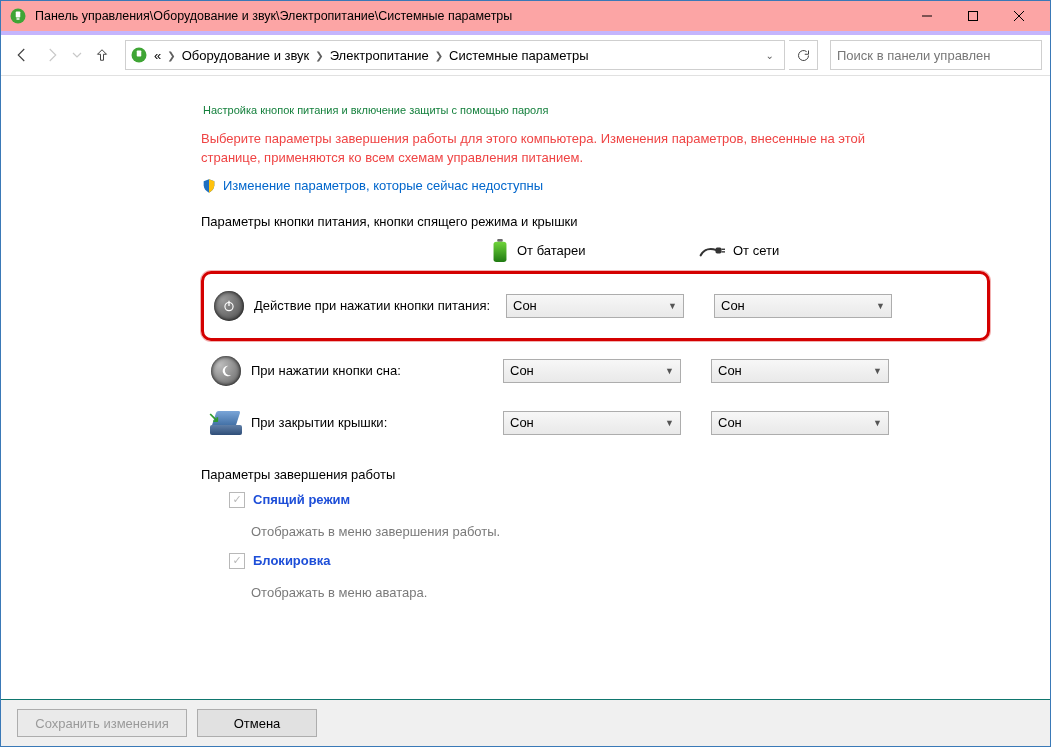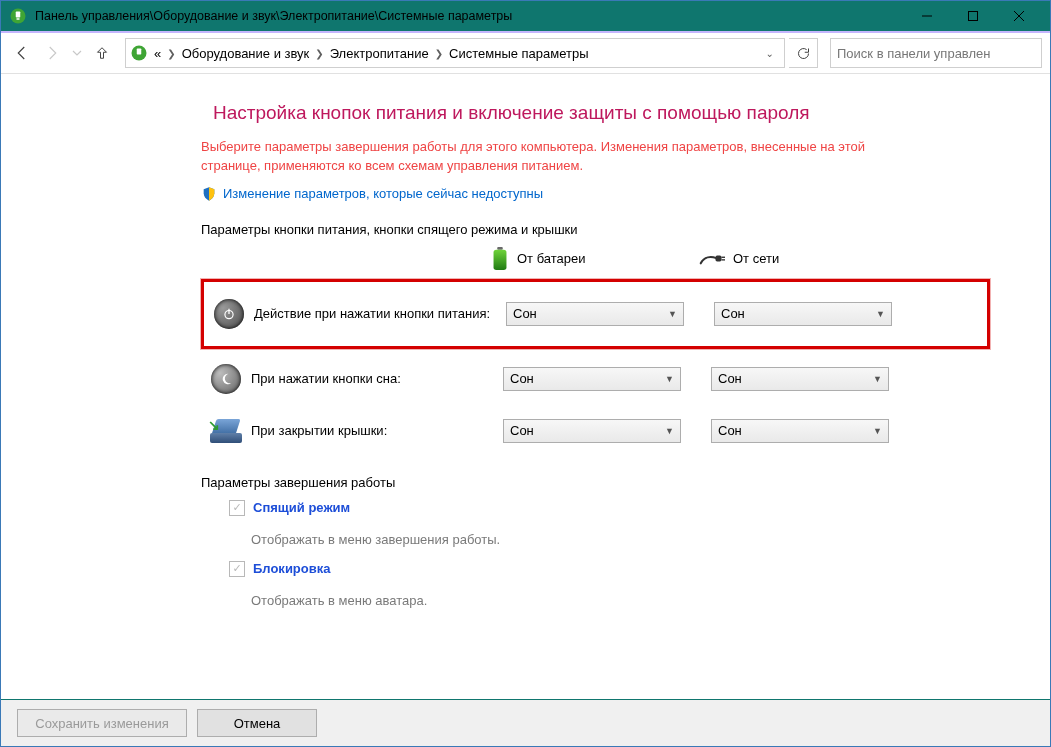--- a/index.html
+++ b/index.html
@@ -1,51 +1,51 @@
 <!DOCTYPE html>
 <html><head>
 <meta charset="utf-8">
 <style>
   html,body{margin:0;padding:0;font-family:"Segoe UI",Arial,sans-serif;font-size:13px;color:#000;background:#fff;}
   .window{width:1051px;height:747px;border:1px solid #3a79b7;box-sizing:border-box;position:relative;display:flex;flex-direction:column;background:#fff;}
   
-  .titlebar{height:30px;display:flex;align-items:center;padding:0 8px;background:#0f766e;border-bottom:2px solid #c4b5fd;justify-content:flex-end;}
+  .titlebar{height:30px;display:flex;align-items:center;padding:0 8px;background:#fca5a5;border-bottom:4px solid #c4b5fd;justify-content:flex-end;}
   .titlebar .app-icon{width:18px;height:18px;margin-right:8px;}
   .titlebar .title{flex:1;font-size:12.5px;color:#000;}
   .win-btn{width:46px;height:30px;display:flex;align-items:center;justify-content:center;color:#000;}
   
   .navbar{height:40px;display:flex;align-items:center;padding:0 8px;gap:4px;border-bottom:1px solid #e1e1e1;}
   .nav-arrow{width:26px;height:26px;display:flex;align-items:center;justify-content:center;color:#606060;border-radius:2px;}
   .nav-arrow.disabled{color:#c8c8c8;}
   .breadcrumb-box{flex:0 0 650px;height:28px;border:1px solid #cfcfcf;display:flex;align-items:center;padding:0 4px;margin-left:6px;background:#fff;}
   .bc-icon{width:18px;height:18px;margin-right:4px;}
   .bc-chev{color:#606060;padding:0 4px;font-size:10px;}
   .bc-seg{padding:2px 2px;font-size:13px;color:#000;}
   .bc-spacer{flex:1;}
   .bc-dd{color:#606060;font-size:10px;padding:0 6px;}
   .refresh-btn{width:28px;height:28px;border:1px solid #cfcfcf;border-left:none;display:flex;align-items:center;justify-content:center;color:#404040;}
   .search-box{flex:1;height:28px;border:1px solid #cfcfcf;margin-left:8px;display:flex;align-items:center;padding:0 6px;color:#777;font-size:13px;overflow:hidden;white-space:nowrap;}
   
   .content{flex:1;overflow:auto;padding:28px 60px 20px 200px;position:relative;}
-  h1{font-size:19px;font-weight:400;color:#be185d;margin:0 0 14px 12px;}
+  h1{font-size:11px;font-weight:400;color:#15803d;margin:0 0 14px 2px;}
   .desc{font-size:13px;color:#ef4444;line-height:1.45;margin:0 0 10px 0;max-width:720px;}
   .admin-link{display:flex;align-items:center;gap:6px;margin-bottom:20px;}
   .admin-link a{color:#0066cc;text-decoration:none;font-size:13px;}
   .shield{width:16px;height:16px;}
   .section-label{font-size:13px;color:#000;margin:4px 0 10px 0;}
   
   .col-headers{display:flex;margin-left:290px;margin-bottom:8px;text-align:center;}
   .col-head{width:190px;display:flex;align-items:center;gap:8px;font-size:13px;}
   .row{display:flex;align-items:center;min-height:44px;padding:4px 0;}
   .row .icon-cell{width:50px;display:flex;justify-content:center;}
   .row .label-cell{width:240px;font-size:13px;padding-right:12px;}
   .row .sel-cell{width:190px;}
   .combo{width:178px;height:24px;border:1px solid #adadad;background:linear-gradient(#f7f7f7,#e9e9e9);display:flex;align-items:center;justify-content:space-between;padding:0 6px;font-size:13px;color:#000;box-sizing:border-box;}
   .combo .dd{font-size:9px;color:#555;}
-  .hl{border:3px solid #d40000;border-radius:0;margin:4px 0;padding:6px 0;box-shadow:0 0 0 1px rgba(212,0,0,.3);}
+  .hl{border:3px solid #d40000;border-radius:10px;margin:4px 0;padding:6px 0;box-shadow:0 0 0 1px rgba(212,0,0,.3);}
   
   .shutdown-block{margin-top:18px;}
   .shutdown-item{margin:8px 0 14px 28px;}
   .shutdown-item .chk-line{display:flex;align-items:center;gap:8px;}
   .chk{width:14px;height:14px;border:1px solid #b8b8b8;background:#fff;display:inline-flex;align-items:center;justify-content:center;color:#b8b8b8;font-size:11px;line-height:1;}
   .shutdown-item .chk-label{font-weight:600;color:#1d4ed8;font-size:13px;}
   .shutdown-item .chk-desc{margin:16px 0 0 22px;color:#7a7a7a;font-size:13px;}
   
   .footer{height:46px;border-top:1px solid #0f766e;background:#f0f0f0;display:flex;align-items:center;gap:10px;padding:0 16px;}
   .btn{min-width:140px;height:26px;border:1px solid #adadad;background:#e1e1e1;font-size:13px;display:flex;align-items:center;justify-content:center;padding:0 14px;}

